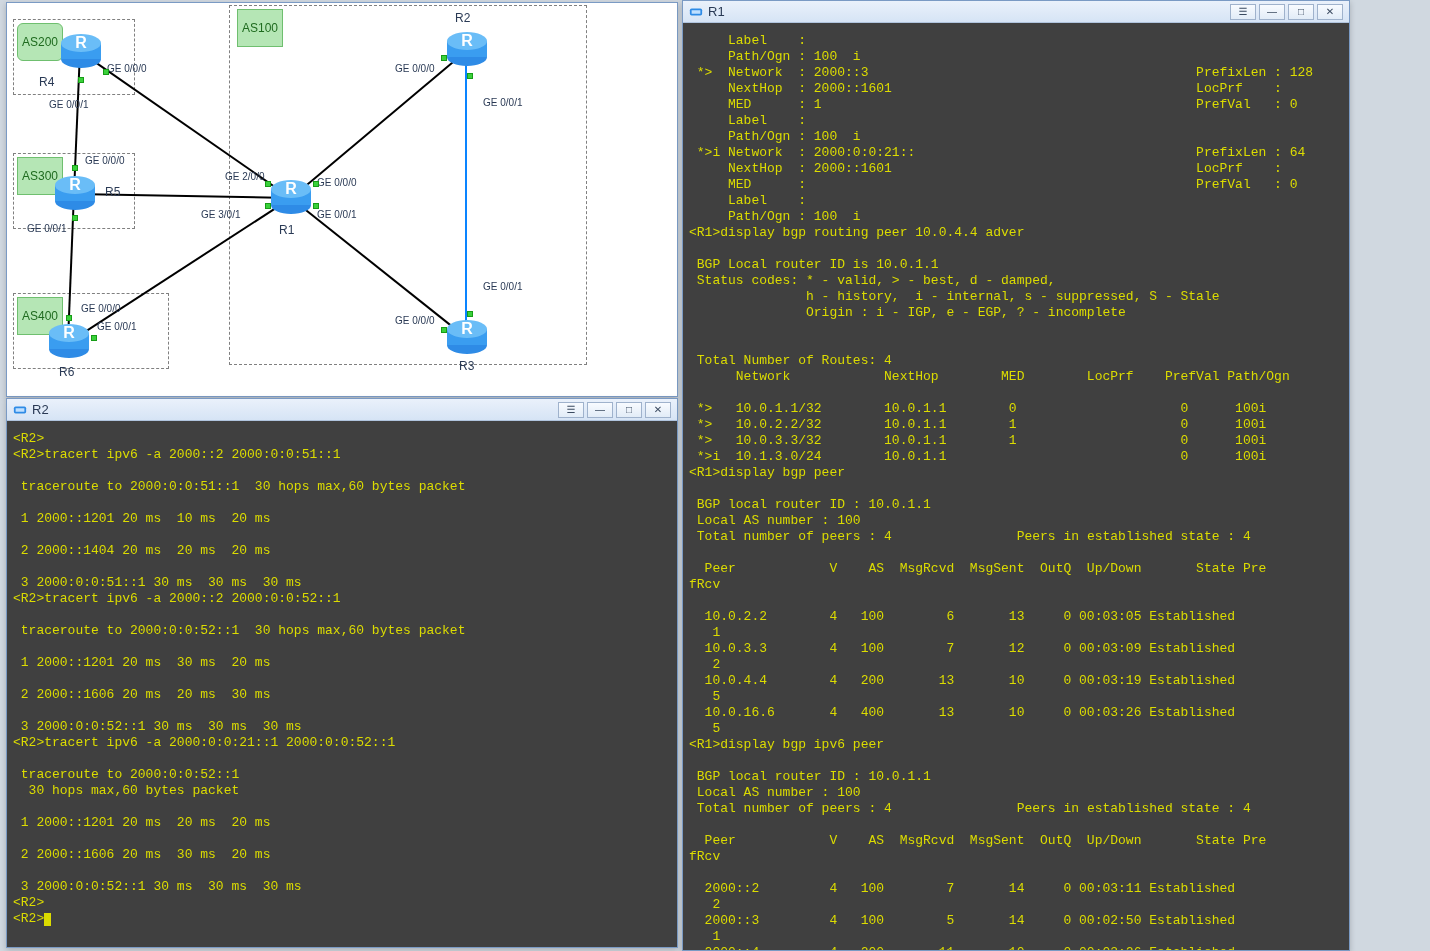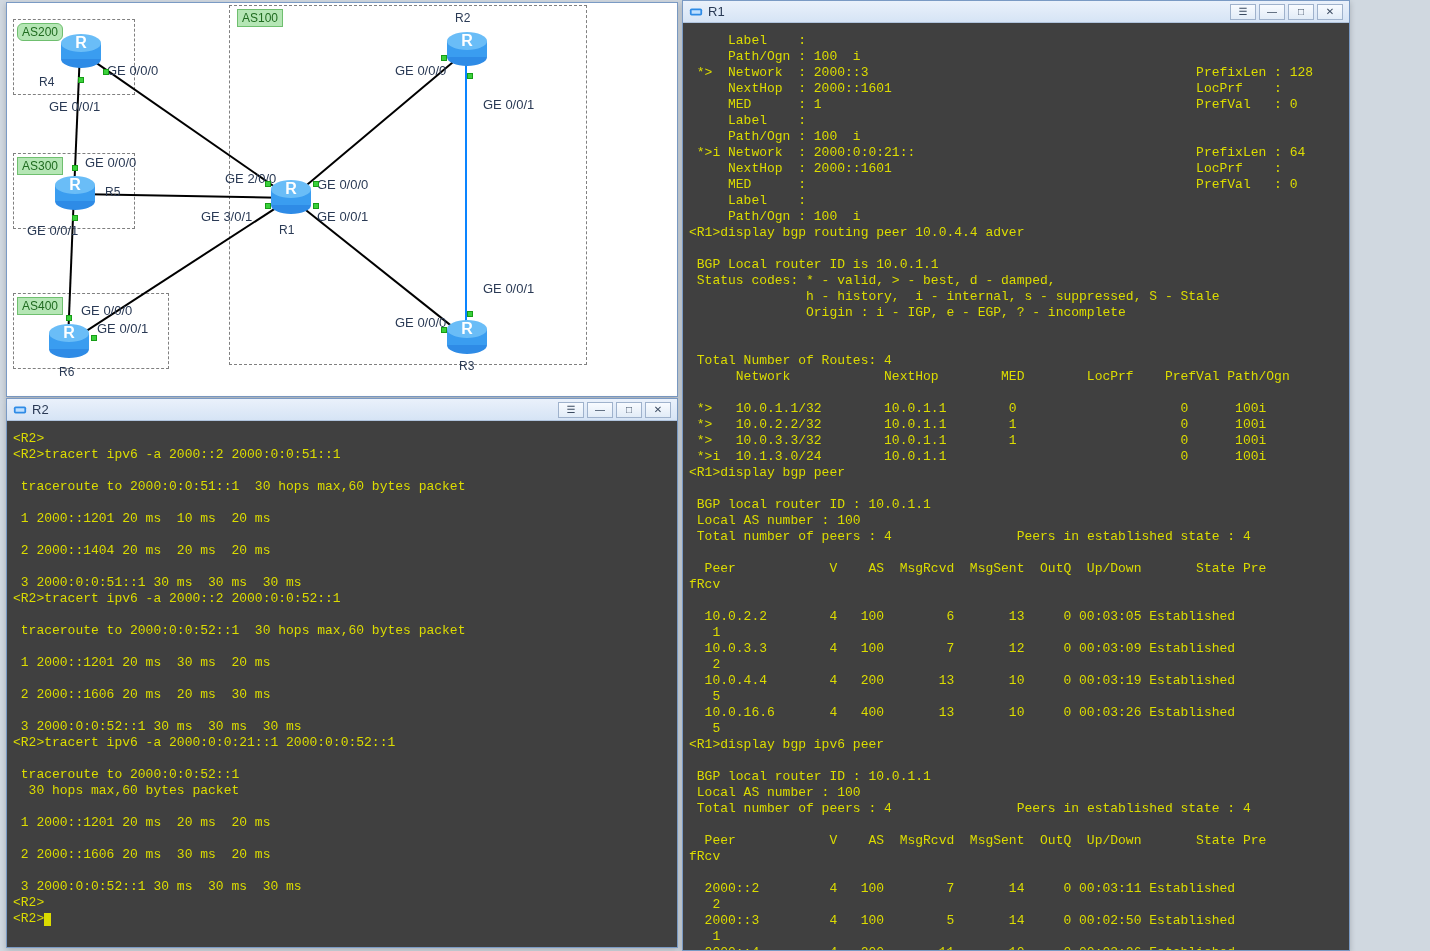--- a/index.html
+++ b/index.html
@@ -6,25 +6,25 @@
   body { font-family: "Segoe UI", Tahoma, sans-serif; font-size: 12px; background: #d0d8e0; overflow: hidden; width: 1430px; height: 951px; position: relative; }
   .window { position: absolute; border: 1px solid #7a9ac4; background: #fff; display: flex; flex-direction: column; box-shadow: 0 2px 6px rgba(0,0,0,0.2); }
   .titlebar { height: 22px; background: linear-gradient(#eaf1fb,#d6e4f5); display: flex; align-items: center; padding: 0 6px; border-bottom: 1px solid #b0c4de; font-size: 13px; color: #2a3a55; }
   .titlebar .appicon { width: 14px; height: 14px; margin-right: 5px; display: inline-flex; align-items: center; justify-content: center; }
   .titlebar .spacer { flex: 1; }
   .winbtn { width: 26px; height: 16px; margin-left: 3px; border: 1px solid #9fb2cc; background: linear-gradient(#f8fbff,#e2ecf7); display: inline-flex; align-items: center; justify-content: center; font-size: 10px; color: #3a4a60; cursor: pointer; }
   .winbtn.close { color: #3a4a60; }
   .terminal { flex: 1; background: #404040; color: #dcdc00; font-family: "Consolas","Courier New",monospace; font-size: 13px; line-height: 16px; padding: 10px 6px; white-space: pre; overflow: hidden; }
   .topology { flex: 1; background: #fff; position: relative; overflow: hidden; }
   .as-box { position: absolute; border: 1px dashed #808080; }
-  .as-label { position: absolute; background: #b5e6b5; border: 1px solid #6fbf6f; padding: 1px 4px; font-size: 12px; color: #1f6b1f; }
+  .as-label { position: absolute; background: #b5e6b5; border: 1px solid #6fbf6f; padding: 11px 4px; font-size: 12px; color: #1f6b1f; }
   .router { position: absolute; width: 44px; height: 44px; }
   .router svg { width: 44px; height: 44px; }
   .rlabel { position: absolute; font-size: 12px; color: #2a3a55; }
-  .ilabel { position: absolute; font-size: 13px; color: #2a3a55; }
+  .ilabel { position: absolute; font-size: 10px; color: #2a3a55; }
   .link { position: absolute; background: #000; transform-origin: 0 0; height: 2px; }
   .link.sel { background: #0a84ff; }
   .port { position: absolute; width: 6px; height: 6px; background: #3ad13a; border: 1px solid #179c17; }
   .cursor { display:inline-block; width:7px; height:13px; background:#dcdc00; vertical-align:text-bottom; }
 </style>
 </head>
 <body>
 
 <div class="window" style="left:6px; top:2px; width:672px; height:395px;">
   <div class="topology">

